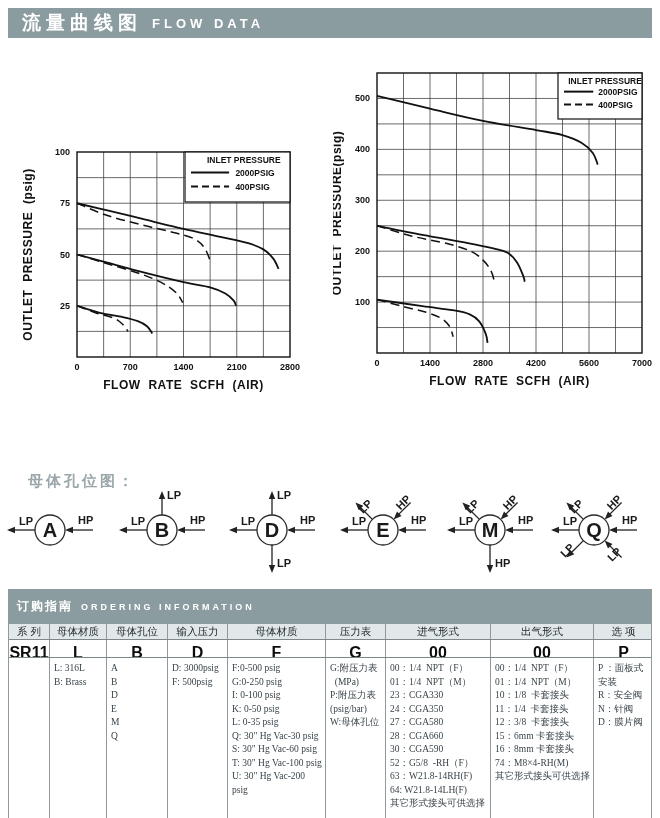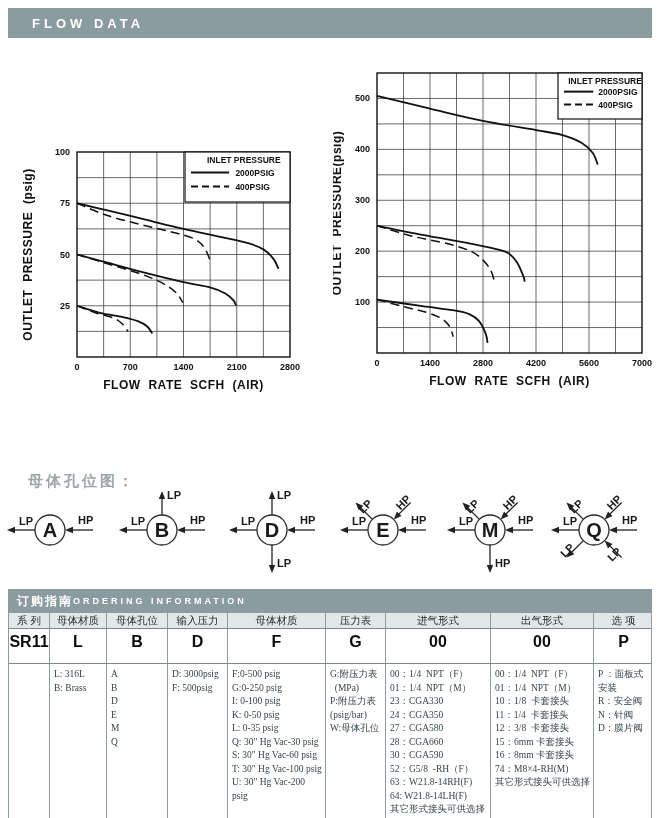--- a/index.html
+++ b/index.html
@@ -17,38 +17,39 @@
   text.axis-label{font:bold 12px "Liberation Sans",sans-serif;fill:#111;letter-spacing:0.5px;word-spacing:4px;}
   text.legend-title{font:bold 8.5px "Liberation Sans",sans-serif;fill:#111;}
 
   
   text.port-title{font:bold 15px "Liberation Sans",sans-serif;fill:#9aa6aa;letter-spacing:3px;}
   text.port-letter{font:bold 20px "Liberation Sans",sans-serif;fill:#1a1a1a;text-anchor:middle;}
   text.port-label{font:600 11px "Liberation Sans",sans-serif;fill:#1a1a1a;}
 
   
   .table{left:8px;top:589px;width:644px;box-sizing:border-box;border-left:1px solid #8f9a9d;border-right:1px solid #8f9a9d;}
-  .tbl-title{height:24px;background:#8b9ca0;color:#fff;display:flex;align-items:center;padding-left:8px;}
+  .tbl-title{height:35px;background:#8b9ca0;color:#fff;display:flex;align-items:center;padding-left:8px;}
   .tbl-title .zh{font-weight:bold;font-size:12px;letter-spacing:2px;}
-  .tbl-title .en{font-weight:bold;font-size:9px;letter-spacing:3px;margin-left:0;}
+  .tbl-title .en{font-weight:bold;font-size:9px;letter-spacing:3px;margin-left:8px;}
   .tbl-row{display:grid;grid-template-columns:41px 57px 61px 60px 98px 60px 105px 103px 59px;box-sizing:border-box;}
   .tbl-row .cell{border-right:1px solid #8f9a9d;box-sizing:border-box;overflow:hidden;}
   .tbl-row .cell:last-child{border-right:none;}
   .tbl-head{height:16px;background:#e2e8e9;border-bottom:1px solid #7d888b;}
   .tbl-head .cell{font-size:10.5px;color:#1d2a2d;text-align:center;line-height:15px;font-weight:500;}
-  .tbl-code{height:35px;border-bottom:1px solid #7d888b;}
+  .tbl-code{height:18px;border-bottom:1px solid #7d888b;}
   .tbl-code .cell{font-weight:bold;font-size:16px;text-align:center;line-height:25px;color:#0c0c0c;}
   .tbl-body{height:165px;border-bottom:1px solid #7d888b;}
   .tbl-body .cell{font-family:"Liberation Serif",serif;font-size:9.5px;line-height:13.5px;color:#39444a;padding:4px 3px 0 4px;white-space:pre-wrap;text-align:left;}
   .tbl-body .cell.center{text-align:left;}
 </style>
 </head>
 <body>
 
 <div class="abs header-bar">
+  <span class="zh">流量曲线图</span>
   <span class="en">FLOW DATA</span>
 </div>
 
 <div class="abs chart" style="left: 20px; top: 138px;"><svg width="305" height="275">
       <g stroke="#3a3a3a" stroke-width="0.75">
         <line x1="83.625" y1="14" x2="83.625" y2="219"></line>
         <line x1="110.25" y1="14" x2="110.25" y2="219"></line>
         <line x1="136.875" y1="14" x2="136.875" y2="219"></line>
         <line x1="163.5" y1="14" x2="163.5" y2="219"></line>
         <line x1="190.125" y1="14" x2="190.125" y2="219"></line>

